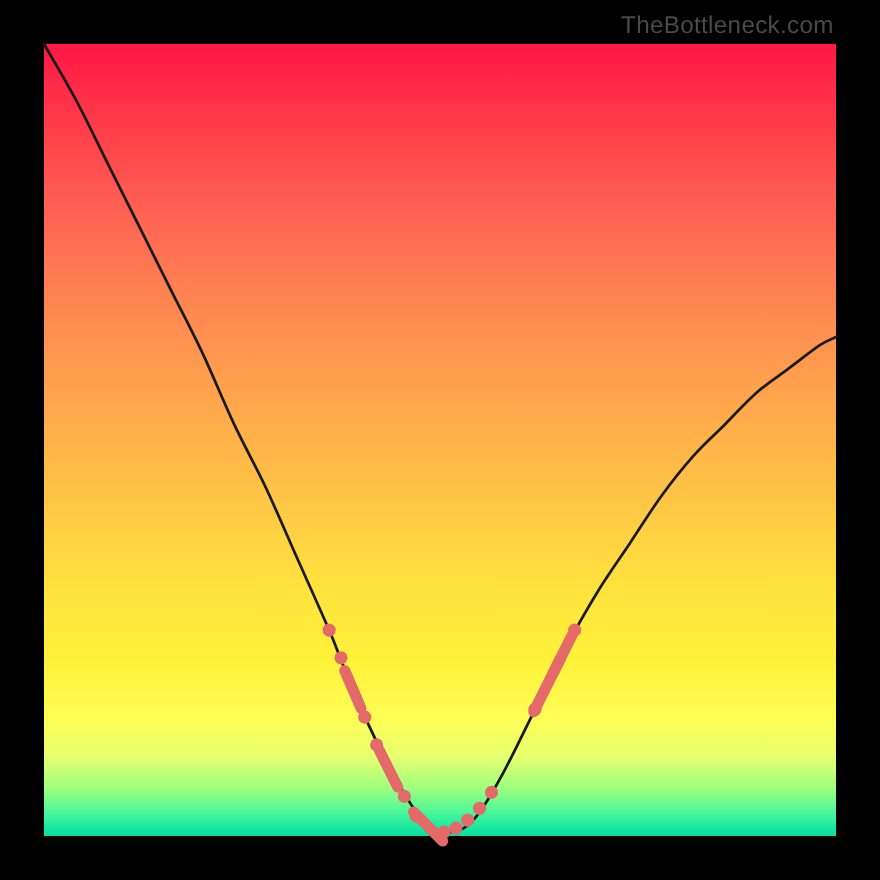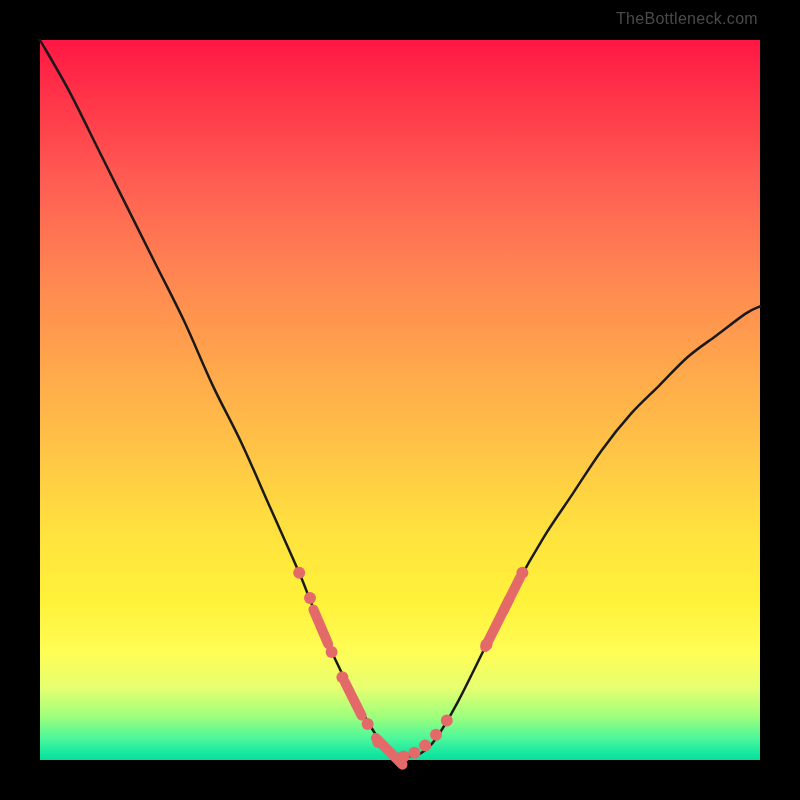--- a/index.html
+++ b/index.html
@@ -40,21 +40,21 @@
       #4cf79a 97%,
       #17e8a0 99%,
       #0add9e 100%
     );
   }
   .watermark {
     position: absolute;
     top: 10px;
     right: 42px;
     color: #4a4a4a;
-    font-size: 16px;
+    font-size: 22px;
     letter-spacing: 0.3px;
     font-weight: 500;
   }
   svg.curve {
     position: absolute;
     left: 0;
     top: 0;
     width: 720px;
     height: 720px;
     overflow: visible;

